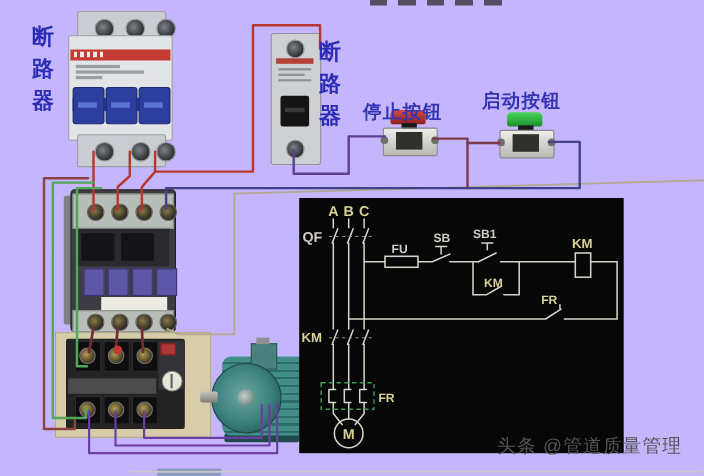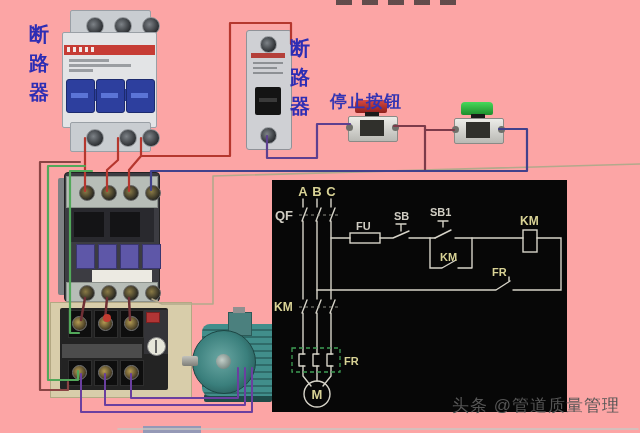--- a/index.html
+++ b/index.html
@@ -1,17 +1,17 @@
 <!DOCTYPE html>
 <html><head>
 <meta charset="utf-8">
 <style>
   html,body{margin:0;padding:0;}
   body{font-family:"Liberation Sans",sans-serif;background:#e9e8e4;}
-  .stage{position:relative;width:640px;height:433px;background:#fca5a5;overflow:hidden;}
+  .stage{position:relative;width:640px;height:433px;background:#c4b5fd;overflow:hidden;}
   .abs{position:absolute;}
   
   .vlabel{width:26px;font-size:20px;line-height:29px;font-weight:700;color:#2d2db4;
           word-break:break-all;text-align:center;z-index:8;}
   .hlabel{font-size:17px;font-weight:700;color:#3434b2;letter-spacing:1px;z-index:8;white-space:nowrap;}
   .watermark{font-size:17px;font-weight:400;color:#555;letter-spacing:1px;z-index:9;white-space:nowrap;}
   
   .topfrag{left:336px;top:0;width:130px;height:5px;opacity:.75;
     background:repeating-linear-gradient(90deg,#2e2e2e 0 16px,rgba(0,0,0,0) 16px 26px);}
   
@@ -137,20 +137,21 @@
   <div class="abs hlabel" style="left:330px;top:90px;">停止按钮</div>
   <div class="abs pbtn" style="left:346px;top:96px;">
     <div class="abs cap cap-red"></div>
     <div class="abs stem"></div>
     <div class="abs bodyp"></div>
     <div class="abs mid"></div>
     <div class="abs sd" style="left:0;"></div>
     <div class="abs sd" style="left:46px;"></div>
   </div>
 
+  <div class="abs hlabel" style="left:438px;top:80px;">启动按钮</div>
   <div class="abs pbtn" style="left:452px;top:98px;">
     <div class="abs cap cap-green"></div>
     <div class="abs stem"></div>
     <div class="abs bodyp"></div>
     <div class="abs mid"></div>
     <div class="abs sd" style="left:0;"></div>
     <div class="abs sd" style="left:46px;"></div>
   </div>
 
   <div class="abs ct">

